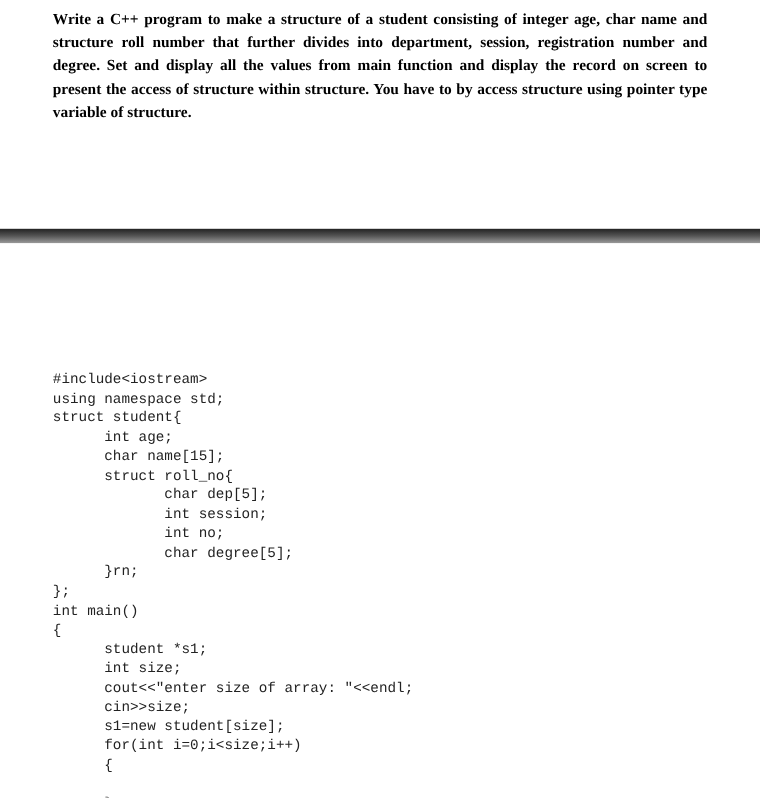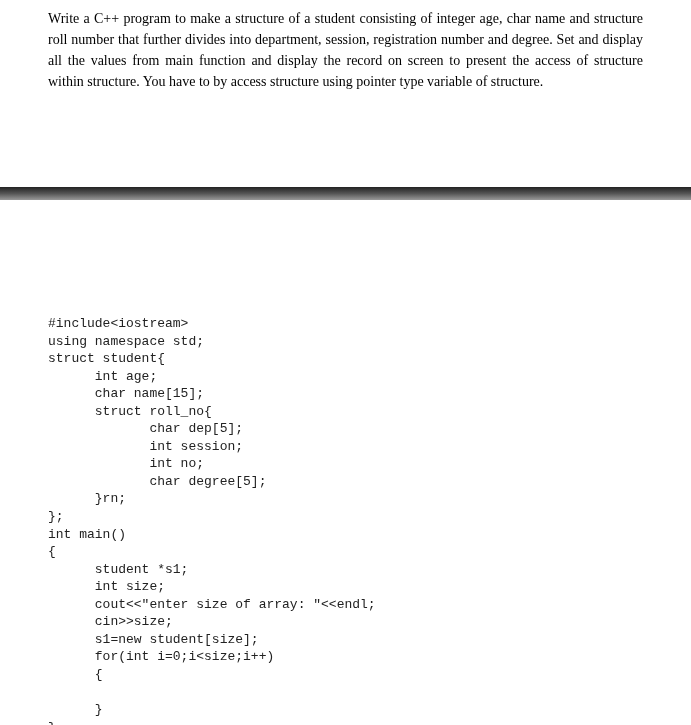--- a/index.html
+++ b/index.html
@@ -9,20 +9,21 @@
     }
     body {
       font-family: Georgia, 'Times New Roman', serif;
       background: #fff;
       width: 691px;
       height: 725px;
       overflow: hidden;
     }
     .question-section {
       padding: 8px 48px 0 48px;
+      font-weight: bold;
     }
     .question-text {
       font-size: 14px;
       line-height: 1.5;
       color: #000;
       text-align: justify;
     }
     .divider-bar {
       margin-top: 95px;
       height: 13px;

